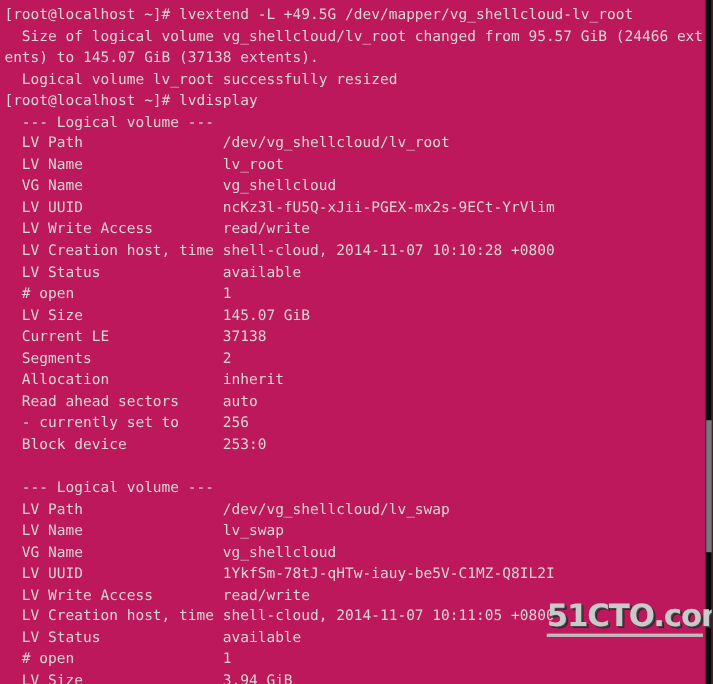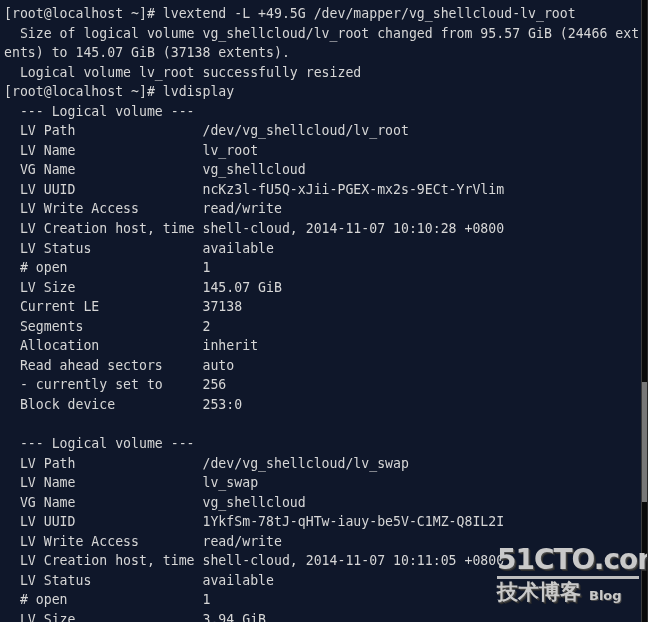--- a/index.html
+++ b/index.html
@@ -5,21 +5,21 @@
 <style>
   html, body {
     margin: 0;
     padding: 0;
     background: #000000;
   }
   #terminal {
     position: relative;
     width: 648px;
     height: 622px;
-    background: #0f172a;
+    background: #be185d;
     overflow: hidden;
     box-sizing: border-box;
     border-right: 1px solid #2a2a2a;
   }
   #screen {
     position: absolute;
     top: 4px;
     left: 4px;
     right: 0;
     font-family: "DejaVu Sans Mono", "Liberation Mono", monospace;
@@ -107,19 +107,15 @@
 
   <div id="screen"><div class="line">[root@localhost ~]# lvextend -L +49.5G /dev/mapper/vg_shellcloud-lv_root</div><div class="line">  Size of logical volume vg_shellcloud/lv_root changed from 95.57 GiB (24466 ext</div><div class="line">ents) to 145.07 GiB (37138 extents).</div><div class="line">  Logical volume lv_root successfully resized</div><div class="line">[root@localhost ~]# lvdisplay</div><div class="line">  --- Logical volume ---</div><div class="line">  LV Path                /dev/vg_shellcloud/lv_root</div><div class="line">  LV Name                lv_root</div><div class="line">  VG Name                vg_shellcloud</div><div class="line">  LV UUID                ncKz3l-fU5Q-xJii-PGEX-mx2s-9ECt-YrVlim</div><div class="line">  LV Write Access        read/write</div><div class="line">  LV Creation host, time shell-cloud, 2014-11-07 10:10:28 +0800</div><div class="line">  LV Status              available</div><div class="line">  # open                 1</div><div class="line">  LV Size                145.07 GiB</div><div class="line">  Current LE             37138</div><div class="line">  Segments               2</div><div class="line">  Allocation             inherit</div><div class="line">  Read ahead sectors     auto</div><div class="line">  - currently set to     256</div><div class="line">  Block device           253:0</div><div class="line">   </div><div class="line">  --- Logical volume ---</div><div class="line">  LV Path                /dev/vg_shellcloud/lv_swap</div><div class="line">  LV Name                lv_swap</div><div class="line">  VG Name                vg_shellcloud</div><div class="line">  LV UUID                1YkfSm-78tJ-qHTw-iauy-be5V-C1MZ-Q8IL2I</div><div class="line">  LV Write Access        read/write</div><div class="line">  LV Creation host, time shell-cloud, 2014-11-07 10:11:05 +0800</div><div class="line">  LV Status              available</div><div class="line">  # open                 1</div><div class="line">  LV Size                3.94 GiB</div></div>
 
   <div id="scrollbar">
     <div id="scroll-thumb"></div>
   </div>
 
   <div id="watermark">
     <div id="wm-top">51CTO.com</div>
     <div id="wm-rule"></div>
-    <div id="wm-bottom">
-      <span id="wm-cn">技术博客</span>
-      <span id="wm-blog">Blog</span>
-    </div>
   </div>
 
 </div>
 
 </body></html>

